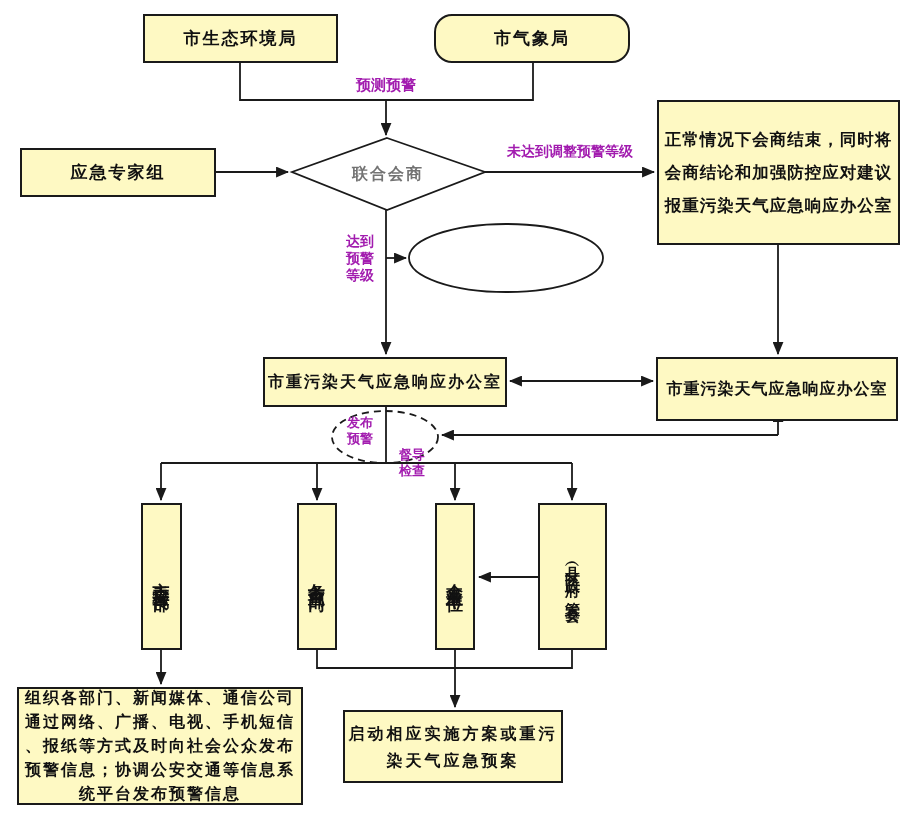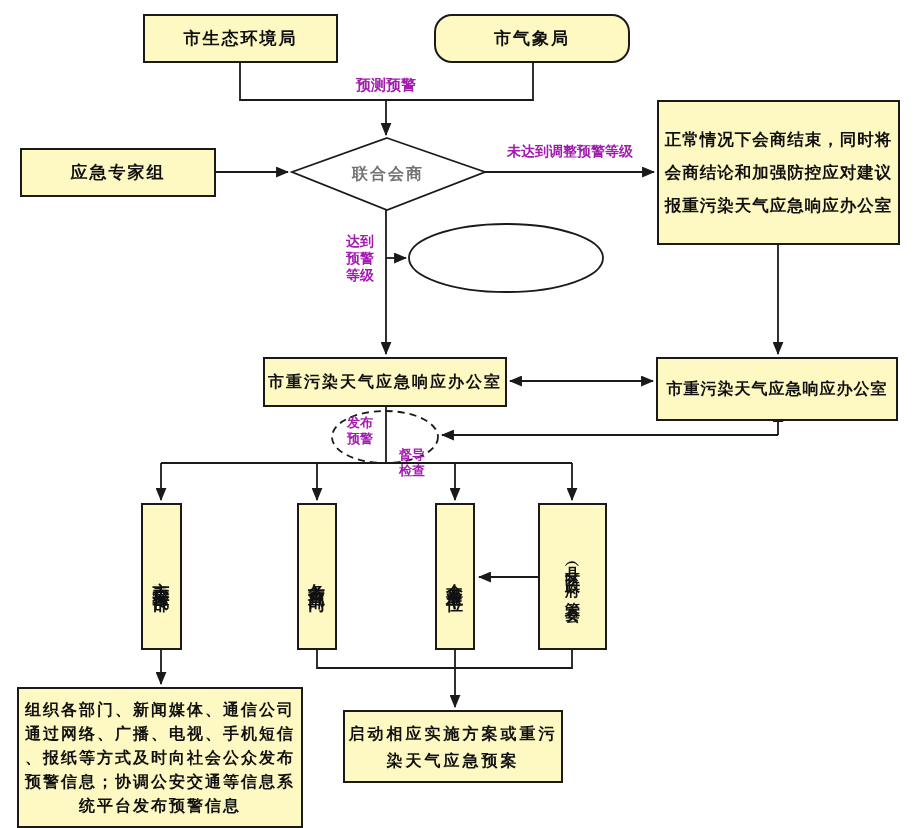--- a/index.html
+++ b/index.html
@@ -118,21 +118,21 @@
     </div>
 
   <div class="node v-node" style="left:435px;top:503px;width:40px;height:147px;">
       <span style="font-size:17px;">企事业单位</span>
     </div>
 
   <div class="node v-node v-tall" style="left:538px;top:503px;width:69px;height:147px;">
       <span>县（区）政府、管委会</span>
     </div>
 
-  <div class="node multi" style="left:17px;top:687px;width:286px;height:141px;font-size:16px;letter-spacing:2px;line-height:24px;"><span class="multi">组织各部门、新闻媒体、通信公司
+  <div class="node multi" style="left:17px;top:687px;width:286px;height:118px;font-size:16px;letter-spacing:2px;line-height:24px;"><span class="multi">组织各部门、新闻媒体、通信公司
 通过网络、广播、电视、手机短信
 、报纸等方式及时向社会公众发布
 预警信息；协调公安交通等信息系
 统平台发布预警信息</span></div>
 
   <div class="node multi" style="left:343px;top:710px;width:220px;height:73px;font-size:16px;letter-spacing:3px;line-height:27px;"><span class="multi">启动相应实施方案或重污
 染天气应急预案</span></div>
 
   <div class="shape-text" style="left:318px;top:160px;width:140px;height:28px;font-size:16px;letter-spacing:2px;"><span>联合会商</span></div>
 

